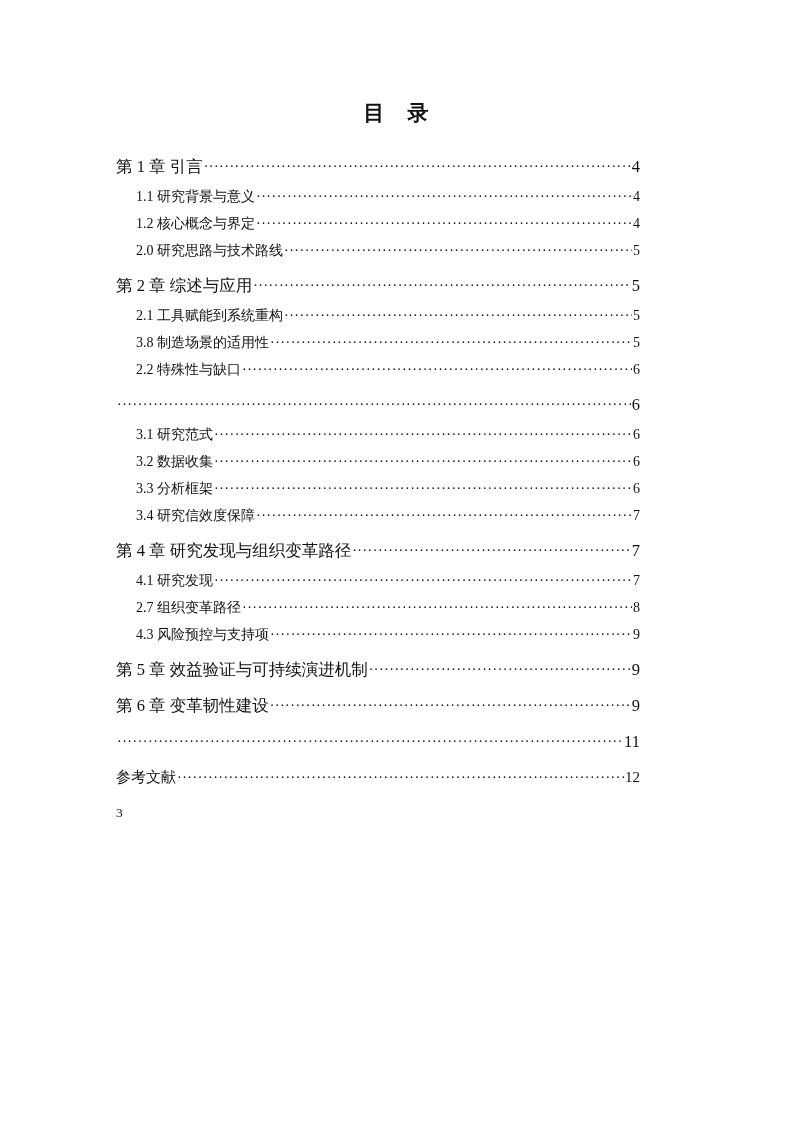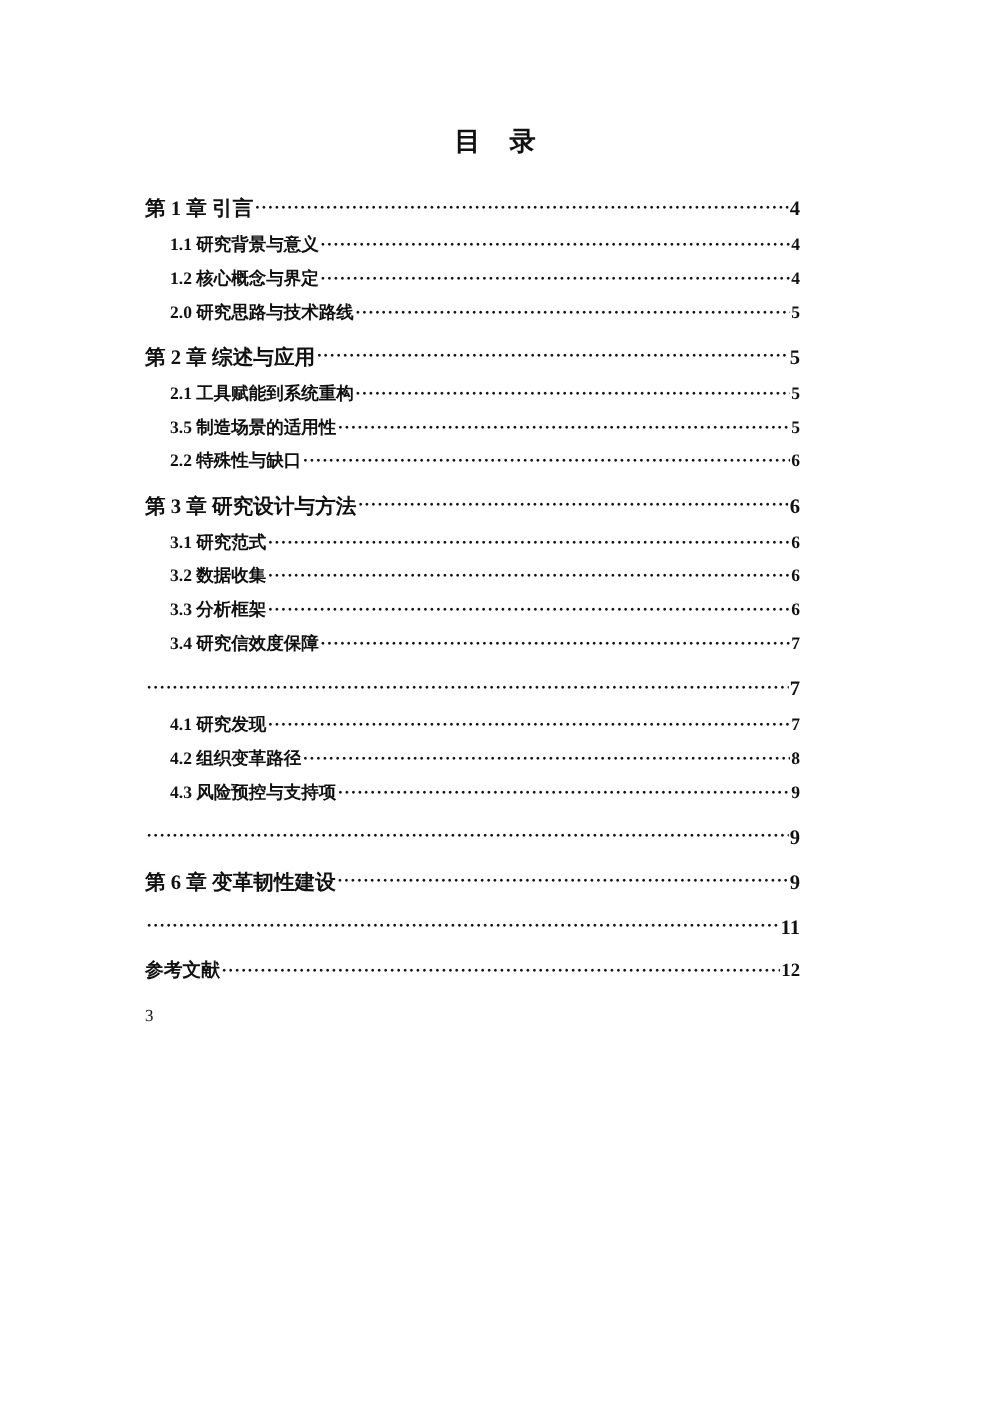--- a/index.html
+++ b/index.html
@@ -25,21 +25,20 @@
     line-height: 26px;
     font-weight: bold;
     letter-spacing: 1px;
   }
   .toc {
     padding: 0 153px 0 116px;
   }
   .row {
     display: flex;
     align-items: flex-end;
-    font-weight: bold;
   }
   .row.chapter {
     font-size: 16.5px;
     line-height: 22px;
     margin-top: 14px;
     margin-bottom: 8px;
   }
   .row.sub {
     font-size: 14px;
     line-height: 21px;
@@ -99,31 +98,30 @@
         <span class="lbl">第 2 章 综述与应用</span>
         <span class="dots">····························································································································································································································</span>
         <span class="pg">5</span>
       </div>
       <div class="row sub">
         <span class="lbl">2.1 工具赋能到系统重构</span>
         <span class="dots">····························································································································································································································</span>
         <span class="pg">5</span>
       </div>
       <div class="row sub">
-        <span class="lbl">3.5 制造场景的适用性</span>
+        <span class="lbl">3.8 制造场景的适用性</span>
         <span class="dots">····························································································································································································································</span>
         <span class="pg">5</span>
       </div>
       <div class="row sub">
         <span class="lbl">2.2 特殊性与缺口</span>
         <span class="dots">····························································································································································································································</span>
         <span class="pg">6</span>
       </div>
       <div class="row chapter">
-        <span class="lbl">第 3 章 研究设计与方法</span>
         <span class="dots">····························································································································································································································</span>
         <span class="pg">6</span>
       </div>
       <div class="row sub">
         <span class="lbl">3.1 研究范式</span>
         <span class="dots">····························································································································································································································</span>
         <span class="pg">6</span>
       </div>
       <div class="row sub">
         <span class="lbl">3.2 数据收集</span>
@@ -134,39 +132,41 @@
         <span class="lbl">3.3 分析框架</span>
         <span class="dots">····························································································································································································································</span>
         <span class="pg">6</span>
       </div>
       <div class="row sub">
         <span class="lbl">3.4 研究信效度保障</span>
         <span class="dots">····························································································································································································································</span>
         <span class="pg">7</span>
       </div>
       <div class="row chapter">
+        <span class="lbl">第 4 章 研究发现与组织变革路径</span>
         <span class="dots">····························································································································································································································</span>
         <span class="pg">7</span>
       </div>
       <div class="row sub">
         <span class="lbl">4.1 研究发现</span>
         <span class="dots">····························································································································································································································</span>
         <span class="pg">7</span>
       </div>
       <div class="row sub">
-        <span class="lbl">4.2 组织变革路径</span>
+        <span class="lbl">2.7 组织变革路径</span>
         <span class="dots">····························································································································································································································</span>
         <span class="pg">8</span>
       </div>
       <div class="row sub">
         <span class="lbl">4.3 风险预控与支持项</span>
         <span class="dots">····························································································································································································································</span>
         <span class="pg">9</span>
       </div>
       <div class="row chapter">
+        <span class="lbl">第 5 章 效益验证与可持续演进机制</span>
         <span class="dots">····························································································································································································································</span>
         <span class="pg">9</span>
       </div>
       <div class="row chapter">
         <span class="lbl">第 6 章 变革韧性建设</span>
         <span class="dots">····························································································································································································································</span>
         <span class="pg">9</span>
       </div>
       <div class="row chapter">
         <span class="dots">····························································································································································································································</span>

